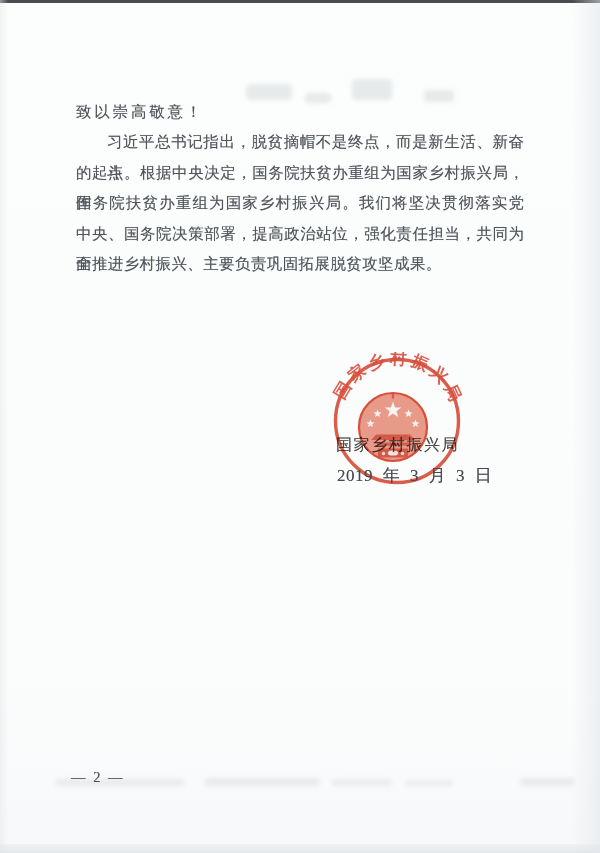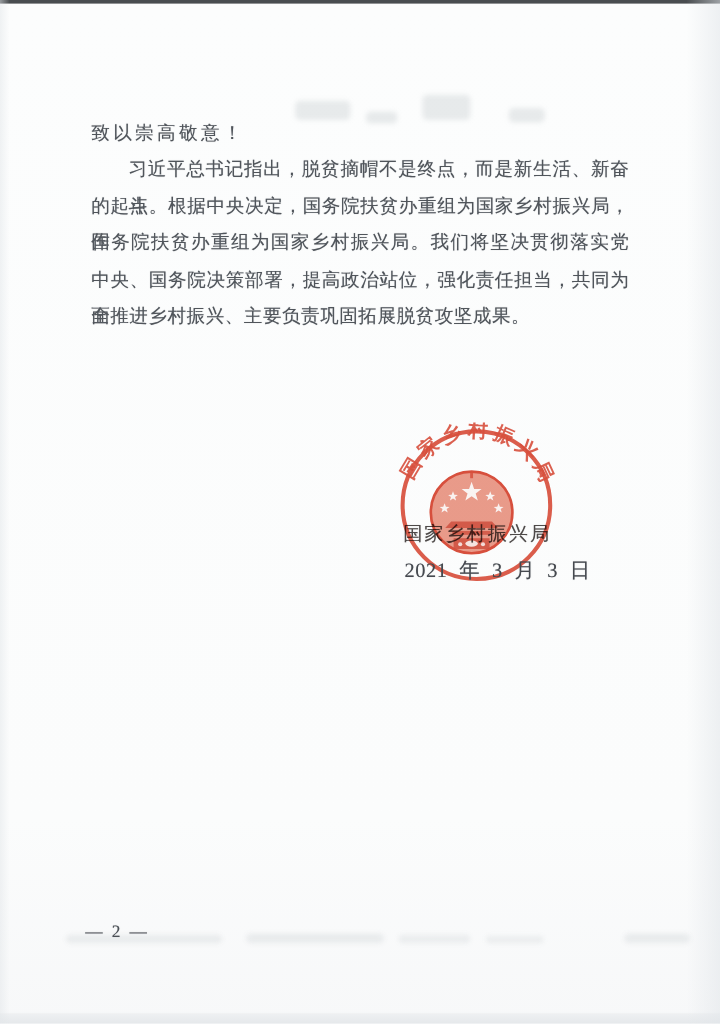--- a/index.html
+++ b/index.html
@@ -118,17 +118,17 @@
 
       <rect x="53" y="96.5" width="30" height="9" fill="#cf4330" fill-opacity=".85"></rect>
       <ellipse cx="68" cy="101" rx="5.2" ry="2.6" fill="#ffffff" fill-opacity=".85"></ellipse>
       <circle cx="58.5" cy="101.5" r="1.7" fill="#ffffff" fill-opacity=".8"></circle>
       <circle cx="77.5" cy="101.5" r="1.7" fill="#ffffff" fill-opacity=".8"></circle>
 
       <rect x="66.8" y="42" width="2.4" height="4.5" fill="#d8422e" fill-opacity=".85"></rect>
     </g>
   </svg>
 
-  <div class="date-line">2021 年 3 月 3 日</div>
+  <div class="date-line">2019 年 3 月 3 日</div>
 
   <div class="page-number">— 2 —</div>
 
 </div>
 
 </body></html>

